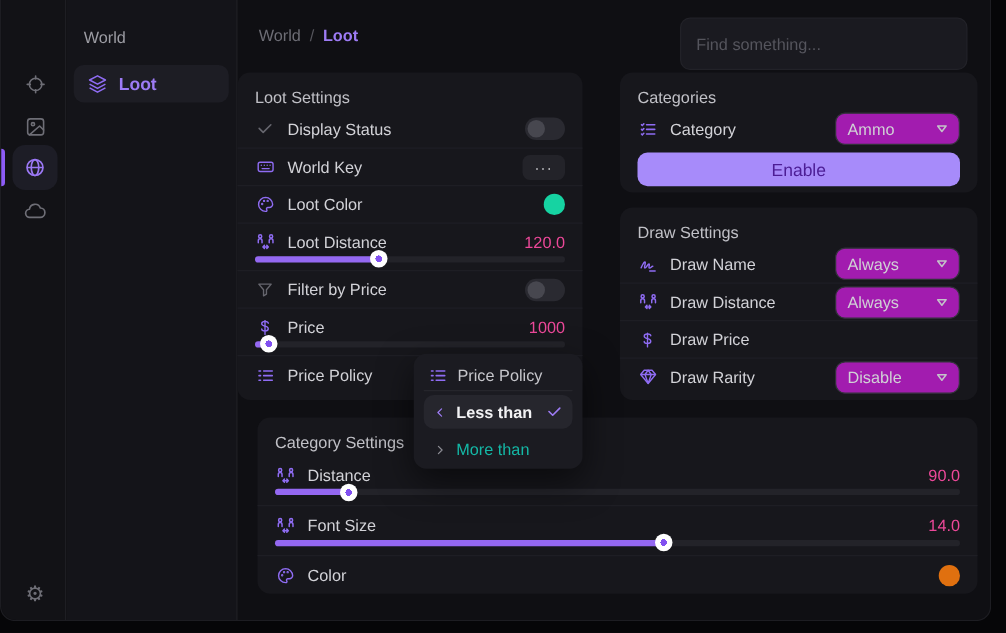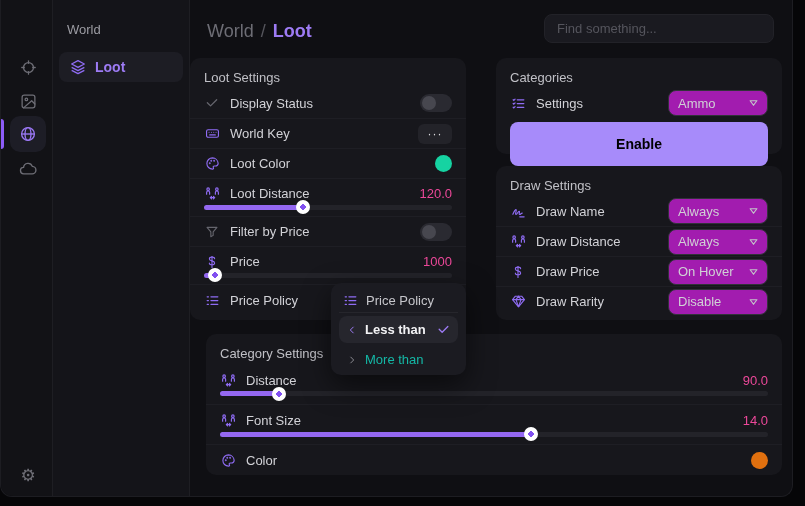--- a/index.html
+++ b/index.html
@@ -17,24 +17,24 @@
                     background:#8d5cf6; border-radius:0 3px 3px 0; }
   .gear-glyph { font-size:17px; line-height:1; }
   
   .sidebar { position:absolute; left:52px; top:0; bottom:0; width:137px; background:#141419;
              border-right:1px solid #1e1e23; }
   .sidebar-title { position:absolute; left:14px; top:22px; font-size:13px; color:#9c9ca3; }
   .side-item { position:absolute; left:6px; top:52px; width:124px; height:30px; background:#1d1d24;
                border-radius:8px; display:flex; align-items:center; gap:9px; padding:0 11px;
                color:#9d7bf4; font-size:14px; font-weight:700; }
   
-  .breadcrumb { position:absolute; left:206px; top:21px; font-size:18px; color:#6d6d75; }
+  .breadcrumb { position:absolute; left:206px; top:21px; font-size:13px; color:#6d6d75; }
   .breadcrumb .sep { margin:0 7px; color:#55555c; }
   .breadcrumb .current { color:#9d7bf4; font-weight:700; }
-  .search { position:absolute; left:543px; top:14px; width:230px; height:29px; background:#1a1a20;
+  .search { position:absolute; left:543px; top:14px; width:230px; height:42px; background:#1a1a20;
             border:1px solid #222228; border-radius:8px; color:#ffffff; font-size:13px;
             padding:0 12px; outline:none; }
   .search::placeholder { color:#55555d; }
   
   .panel { position:absolute; background:#17171c; border-radius:10px; }
   .panel-title { height:30px; padding:12px 14px 0; font-size:13px; color:#c0c0c6; }
   .row { display:flex; align-items:center; padding:0 14px; height:30px; border-top:1px solid #1e1e24; }
   .row.first { border-top:none; }
   .row.tall { height:38px; flex-wrap:wrap; align-content:center; }
   .row-icon { width:16px; height:16px; display:flex; align-items:center; justify-content:center;
@@ -51,22 +51,22 @@
   .color-dot { width:17px; height:17px; border-radius:50%; flex:none; }
   .slider { position:relative; width:100%; height:5px; border-radius:3px; background:#232329; margin-top:3px; }
   .slider .fill { position:absolute; left:0; top:0; bottom:0; border-radius:3px; background:#9468f1; }
   .slider .thumb { position:absolute; top:50%; width:14px; height:14px; border-radius:50%;
                    transform:translate(-50%,-50%);
                    background:radial-gradient(circle, #8150f0 0 2.6px, #ffffff 2.7px); }
   .select { width:100px; height:26px; border:1px solid #32323a; background:#a21caf; border-radius:8px;
             display:flex; align-items:center; justify-content:space-between; padding:0 9px;
             font-size:13px; color:#d0d0d5; flex:none; }
   .select .chev { color:#c3c3c9; display:flex; }
-  .btn-primary { position:absolute; left:14px; right:14px; top:64px; height:44px; background:#a78bfa;
-                 border:none; border-radius:8px; color:#000000; font-size:14px; font-weight:700;
+  .btn-primary { position:absolute; left:14px; right:14px; top:64px; height:27px; background:#a78bfa;
+                 border:none; border-radius:8px; color:#4c1d95; font-size:14px; font-weight:400;
                  font-family:"Liberation Sans", sans-serif; }
   
   .popup { position:absolute; left:330px; top:283px; width:135px; height:92px; background:#1b1b21;
            border-radius:10px; box-shadow:0 10px 28px rgba(0,0,0,.55); z-index:10; padding:6px 8px; }
   .popup-header { display:flex; align-items:center; gap:8px; height:24px; padding:0 4px;
                   font-size:13px; color:#c6c6cb; border-bottom:1px solid #26262c; }
   .popup-option { display:flex; align-items:center; height:27px; margin-top:3px; border-radius:8px;
                   padding:0 8px; font-size:13px; color:#14b8a6; gap:8px; }
   .popup-option.selected { background:#26262d; color:#f2f2f4; font-weight:700; }
   .popup-option .opt-chev { display:flex; color:#8a8a91; }
@@ -245,21 +245,21 @@
   </div>
 
   <div class="panel" style="left:495px; top:58px; width:286px; height:96px;">
     <div class="panel-title">Categories</div>
     <div class="row first">
       <span class="row-icon">
         <svg width="15" height="15" viewBox="0 0 24 24" fill="none" stroke="currentColor" stroke-width="2" stroke-linecap="round">
             <path d="M3.5 6l1 1 2-2M3.5 12l1 1 2-2M3.5 18l1 1 2-2M10 6h10.5M10 12h10.5M10 18h10.5"></path>
           </svg>
       </span>
-      <span class="row-label">Settings</span>
+      <span class="row-label">Category</span>
       <div class="select">
         <span>Ammo</span>
         <span class="chev">
           <svg width="9" height="8" viewBox="0 0 12 10" fill="none" stroke="currentColor" stroke-width="1.6" stroke-linejoin="round">
               <path d="M1.5 2l4.5 6 4.5-6z"></path>
             </svg>
         </span>
       </div>
     </div>
     <button class="btn-primary">Enable</button>
@@ -308,28 +308,20 @@
     </div>
 
     <div class="row">
       <span class="row-icon">
         <svg width="14" height="14" viewBox="0 0 24 24" fill="none" stroke="currentColor" stroke-width="1.9" stroke-linecap="round">
             <path d="M12 2.5v19"></path>
             <path d="M16.5 6.3c0-1.6-2-2.6-4.5-2.6s-4.5 1.1-4.5 3 1.9 2.7 4.5 3.4c2.6.7 4.5 1.6 4.5 3.5s-2 3-4.5 3-4.5-1-4.5-2.6"></path>
           </svg>
       </span>
       <span class="row-label">Draw Price</span>
-      <div class="select">
-        <span>On Hover</span>
-        <span class="chev">
-          <svg width="9" height="8" viewBox="0 0 12 10" fill="none" stroke="currentColor" stroke-width="1.6" stroke-linejoin="round">
-              <path d="M1.5 2l4.5 6 4.5-6z"></path>
-            </svg>
-        </span>
-      </div>
     </div>
 
     <div class="row">
       <span class="row-icon">
         <svg width="15" height="15" viewBox="0 0 24 24" fill="none" stroke="currentColor" stroke-width="1.8" stroke-linejoin="round">
             <path d="M7 3.5h10l4.5 5.5L12 20.5 2.5 9 7 3.5z"></path>
             <path d="M2.5 9h19M12 20.5L8 9l4-5.5L16 9l-4 11.5"></path>
           </svg>
       </span>
       <span class="row-label">Draw Rarity</span>

